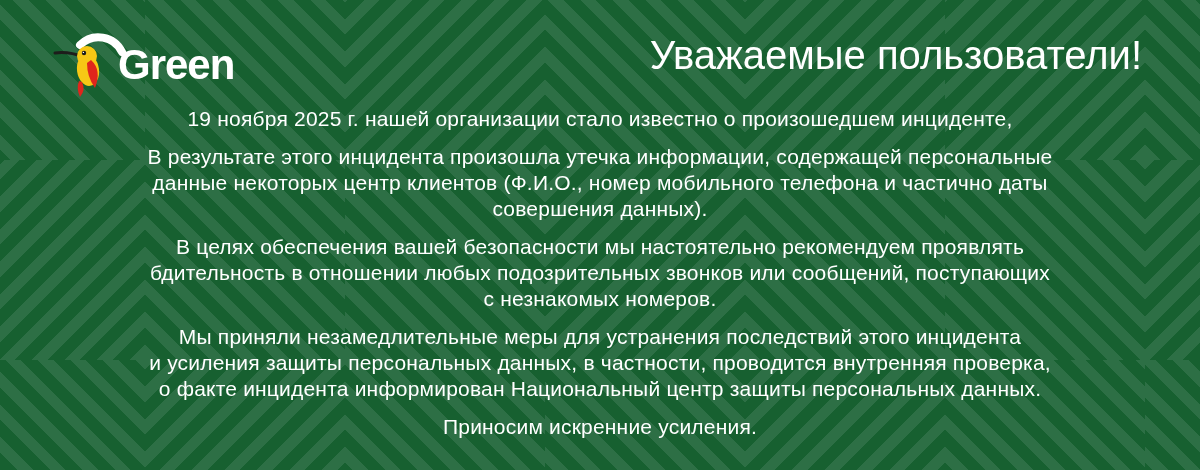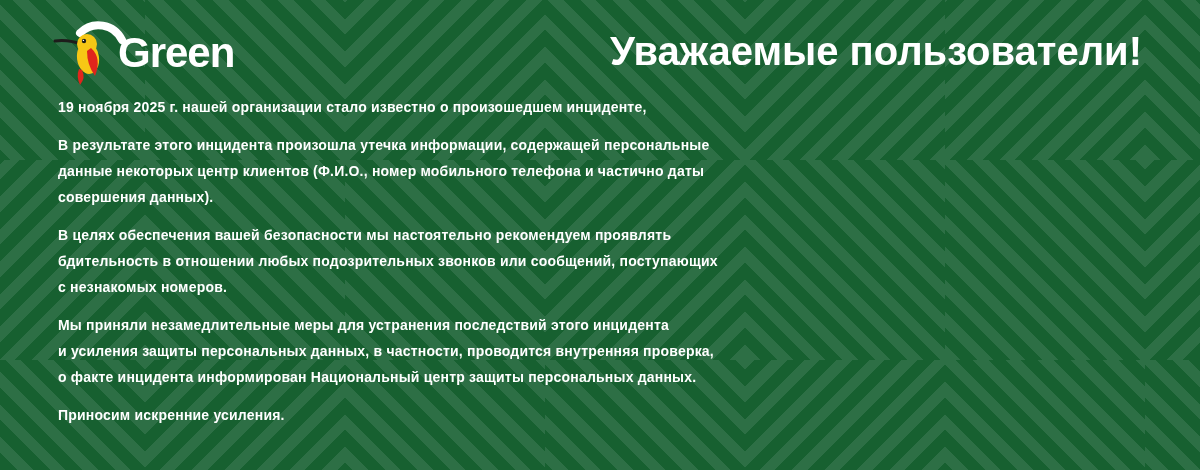--- a/index.html
+++ b/index.html
@@ -13,51 +13,51 @@
     color: #ffffff;
   }
   .pattern { position: absolute; inset: 0; z-index: 0; }
   .pattern-tile { position: absolute; width: 200px; height: 200px; }
   .content { position: relative; z-index: 1; }
 
   .header-row {
     display: flex;
     justify-content: space-between;
     align-items: flex-start;
-    padding: 20px 58px 0 52px;
+    padding: 32px 58px 0 52px;
     height: 66px;
   }
   .logo { display: flex; align-items: center; }
   .logo svg { display: block; }
   .logo-word {
     font-size: 42px;
     font-weight: 800;
     letter-spacing: -1px;
     color: #ffffff;
     margin-left: -8px;
     line-height: 60px;
   }
   .page-title {
     font-size: 40px;
-    font-weight: 700;
+    font-weight: 400;
     letter-spacing: 0px;
     line-height: 46px;
-    margin-top: 8px;
     text-align: center;
     white-space: nowrap;
   }
   .notice {
     padding: 8px 58px 0 58px;
   }
   .notice p {
     margin: 0 0 12px 0;
-    font-size: 14px;
-    font-weight: 700;
+    font-size: 21px;
+    font-weight: 400;
     line-height: 26px;
     letter-spacing: 0.2px;
+    text-align: center;
   }
   .notice p .line { display: block; }
 </style>
 </head>
 <body>
 
 <div class="banner">
 
   <div class="pattern">
       <div class="pattern-tile" style="left: -55px; top: -40px; background: repeating-linear-gradient(45deg, rgb(45, 111, 69) 0px, rgb(45, 111, 69) 11px, transparent 11px, transparent 23px);"></div>

